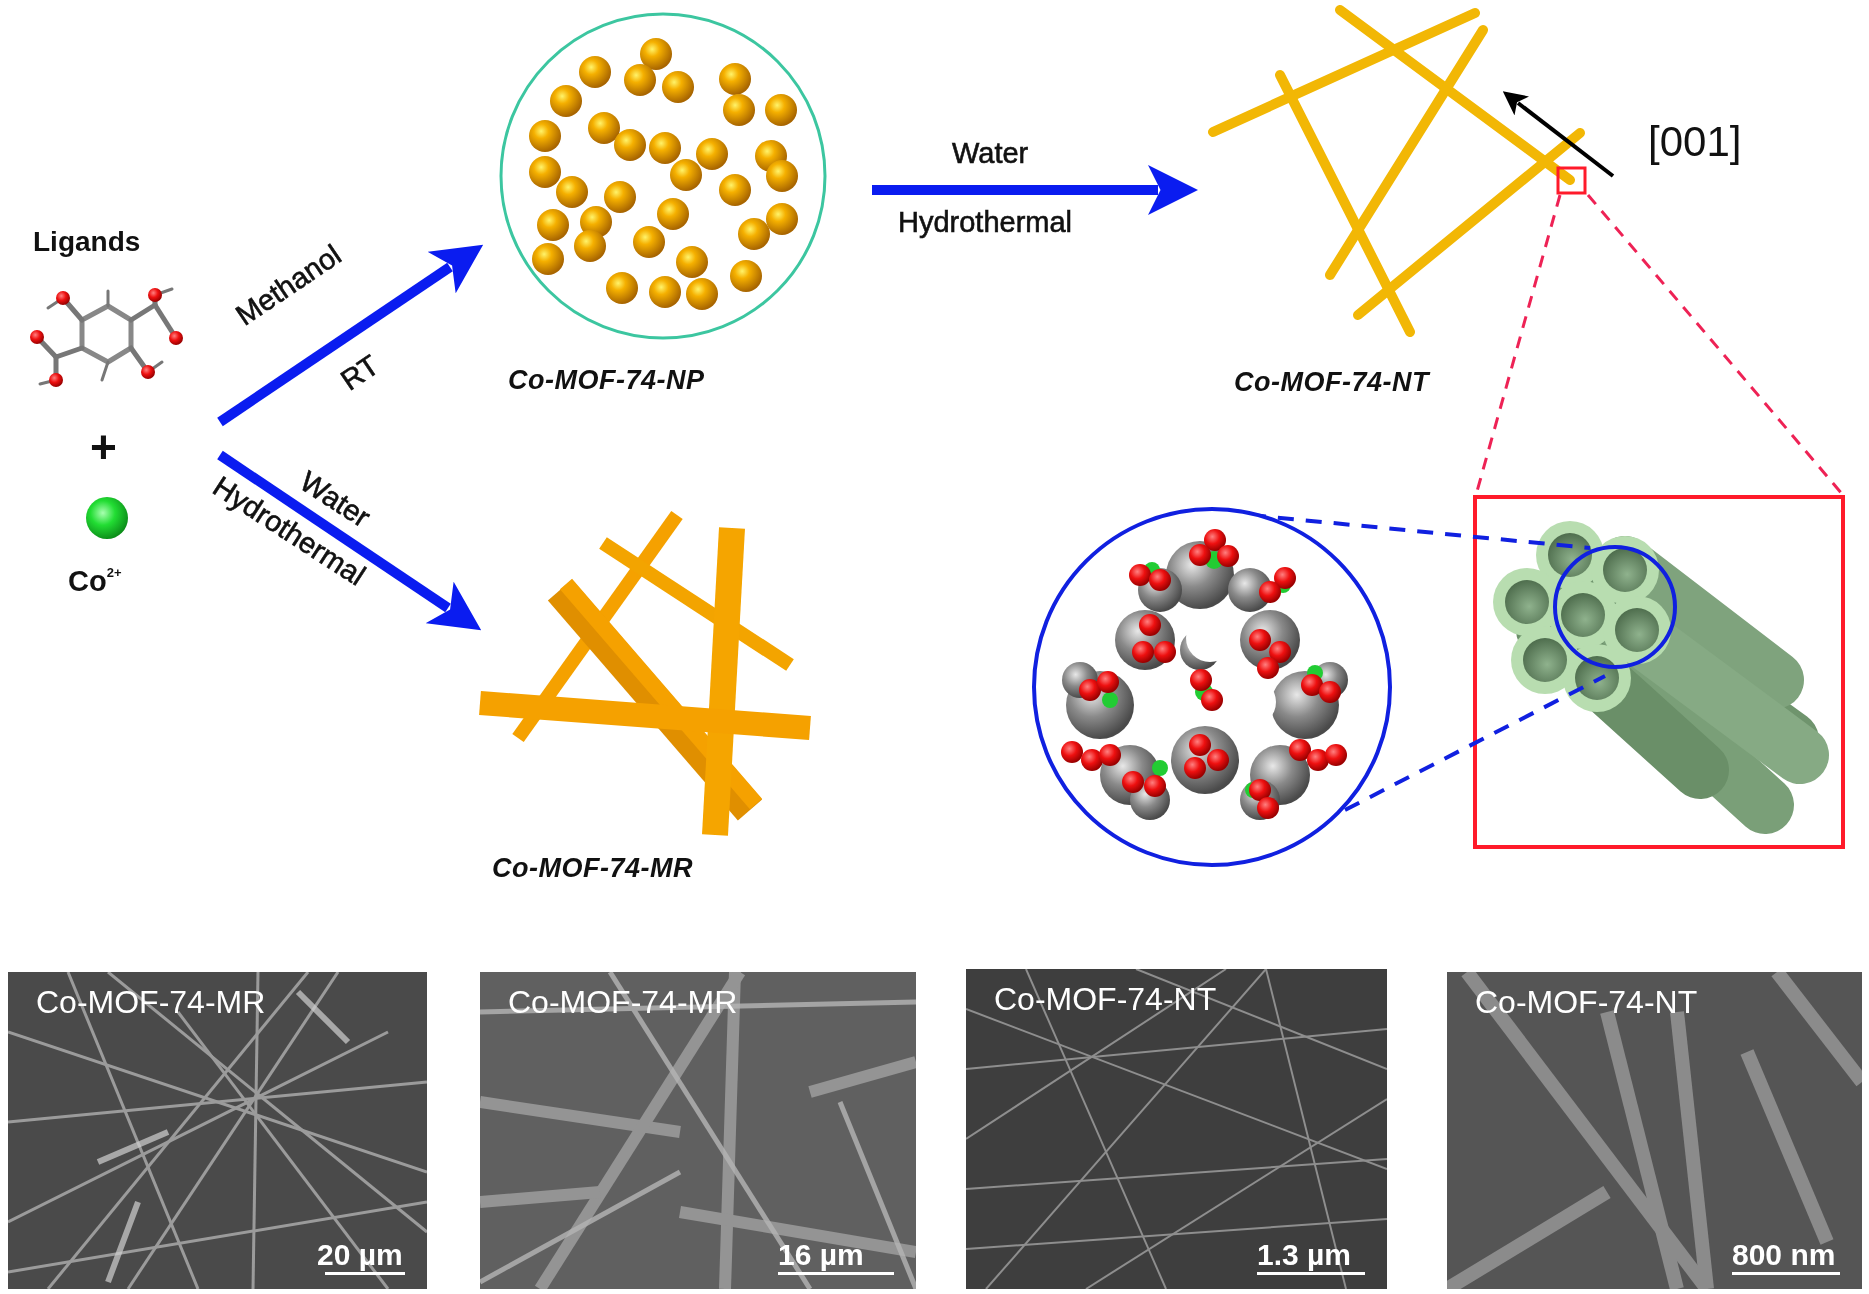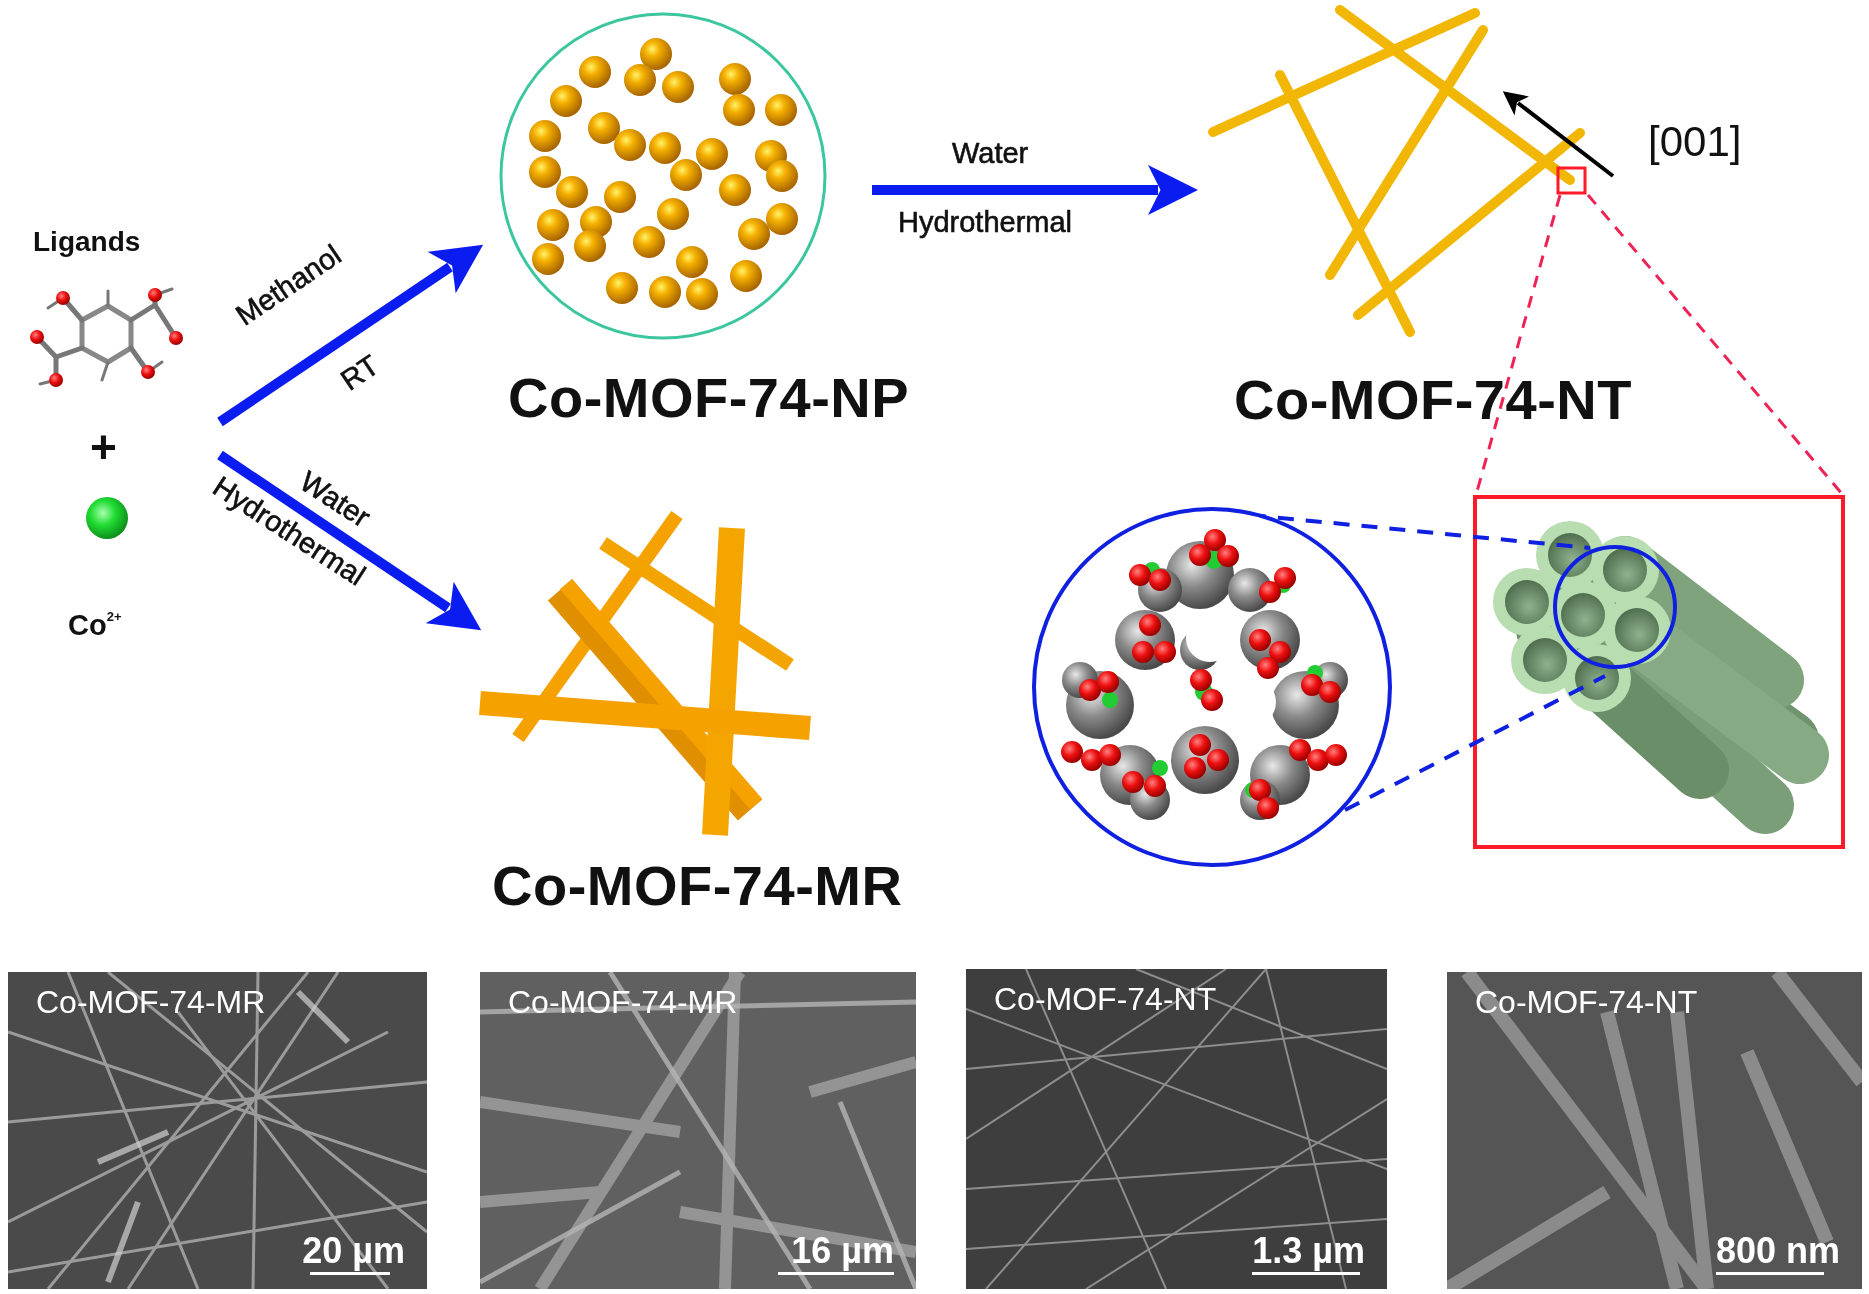--- a/index.html
+++ b/index.html
@@ -1,25 +1,25 @@
 <!DOCTYPE html>
 <html><head>
 <meta charset="utf-8">
 <style>
   html, body { margin:0; padding:0; background:#ffffff; }
   body { width:1869px; height:1294px; position:relative; overflow:hidden;
          font-family:"Liberation Sans", "DejaVu Sans", sans-serif; color:#111; }
   svg.stage { position:absolute; left:0; top:0; width:1869px; height:1294px; }
   .label { position:absolute; font-weight:bold; color:#111; white-space:nowrap; }
-  .big-label { font-size:56px; letter-spacing:0.5px; }
+  .big-label { font-size:27px; letter-spacing:0.5px;font-style:italic; }
   .cond { font-size:29px; font-weight:normal; -webkit-text-stroke:0.6px #111; }
   .sem { position:absolute; overflow:hidden; background:#5a5a5a; }
   .sem svg { position:absolute; left:0; top:0; width:100%; height:100%; }
   .sem-title { position:absolute; left:28px; top:12px; color:#fff; font-size:32px; font-weight:normal; white-space:nowrap; }
-  .scale { position:absolute; right:22px; bottom:14px; text-align:right; color:#fff; font-size:36px; font-weight:bold; }
+  .scale { position:absolute; right:22px; bottom:14px; text-align:left; color:#fff; font-size:30px; font-weight:bold; }
   .scale .bar { height:3px; background:#fff; margin-top:0px; }
 </style>
 </head>
 <body>
 
 <svg class="stage" viewBox="0 0 1869 1294">
   <defs>
     <radialGradient id="gSphere" cx="38%" cy="35%" r="65%">
       <stop offset="0%" stop-color="#fff36a"></stop>
       <stop offset="35%" stop-color="#f5b000"></stop>
@@ -252,21 +252,21 @@
     <line x1="566" y1="584" x2="756" y2="804" stroke="#f5a100" stroke-width="16"></line>
     <line x1="732" y1="528" x2="715" y2="835" stroke="#f5a500" stroke-width="26"></line>
     <line x1="480" y1="703" x2="810" y2="728" stroke="#f5a100" stroke-width="24"></line>
   </g>
 </svg>
 
 <div class="label" style="left:33px; top:226px; font-size:28px;">Ligands</div>
 
 <div class="label" style="left:90px; top:420px; font-size:46px;">+</div>
 
-<div class="label" style="left:68px; top:565px; font-size:29px;margin-top:44px;">
+<div class="label" style="left:68px; top:565px; font-size:29px;">
   <span>Co</span><sup style="font-size:13px; vertical-align:14px;">2+</sup>
 </div>
 
 <div class="label cond" style="left:230px; top:305px; transform:rotate(-34deg); transform-origin:left top;">Methanol</div>
 <div class="label cond" style="left:335px; top:370px; transform:rotate(-34deg); transform-origin:left top;">RT</div>
 
 <div class="label cond" style="left:312px; top:465px; transform:rotate(33deg); transform-origin:left top;">Water</div>
 <div class="label cond" style="left:225px; top:470px; transform:rotate(33deg); transform-origin:left top;">Hydrothermal</div>
 
 <div class="label cond" style="left:952px; top:137px;">Water</div>

